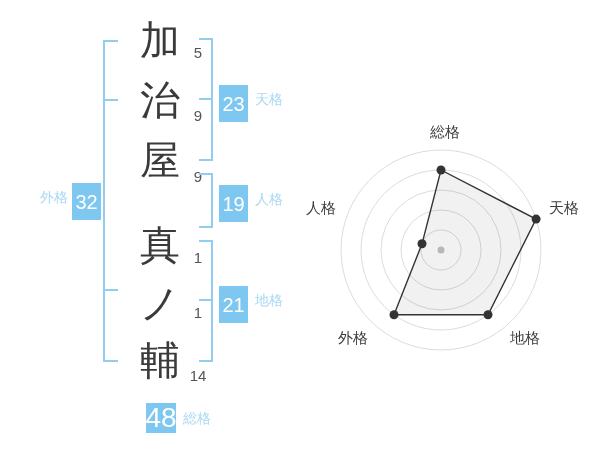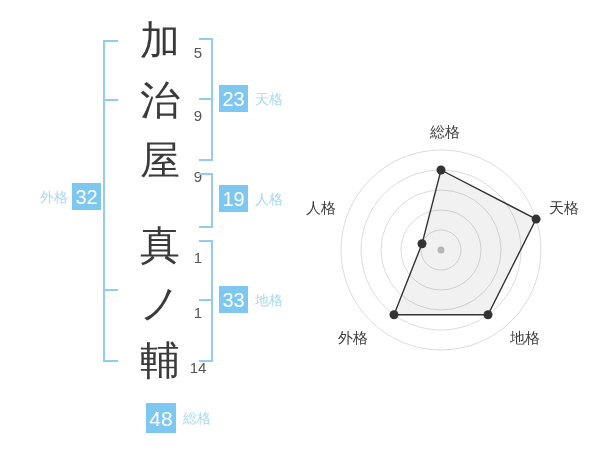--- a/index.html
+++ b/index.html
@@ -10,30 +10,30 @@
   
   .kanji{
     position:absolute;left:130px;width:60px;text-align:center;
     font-size:40px;line-height:1;color:#3a3a3a;font-weight:500;
   }
   .k0{top:20px}.k1{top:80px}.k2{top:140px}.k3{top:225px}.k4{top:283px}.k5{top:340px}
   .strokes{
     position:absolute;left:186px;width:24px;text-align:center;
     font-size:15px;line-height:1;color:#555;
   }
-  .s0{top:45px}.s1{top:108px}.s2{top:169px}.s3{top:250px}.s4{top:305px}.s5{top:360px}
+  .s0{top:45px}.s1{top:108px}.s2{top:169px}.s3{top:250px}.s4{top:305px}.s5{top:368px}
   
   #brackets{position:absolute;left:0;top:0;}
   
   .badge{
-    position:absolute;width:29px;height:27px;background:#7dc7f0;color:#ffffff;
+    position:absolute;width:29px;height:37px;background:#7dc7f0;color:#ffffff;
     display:flex;align-items:center;justify-content:center;
     font-size:20px;line-height:1;
   }
-  .badge.big{width:30px;height:30px;font-size:21px;}
+  .badge.big{width:30px;height:30px;font-size:28px;}
   .b-ten{left:219px;top:85px}
   .b-jin{left:219px;top:185px}
   .b-chi{left:219px;top:286px}
   .b-gai{left:72px;top:183px}
   .b-sou{left:146px;top:403px}
   .kaku-label{
     position:absolute;font-size:14px;line-height:15px;color:#a9d8f4;
     white-space:nowrap;
   }
   .l-ten{left:255px;top:92px}
@@ -75,21 +75,21 @@
       <span>23</span>
     </div>
   <div class="kaku-label l-ten">天格</div>
 
   <div class="badge b-jin">
       <span>19</span>
     </div>
   <div class="kaku-label l-jin">人格</div>
 
   <div class="badge b-chi">
-      <span>33</span>
+      <span>21</span>
     </div>
   <div class="kaku-label l-chi">地格</div>
 
   <div class="kaku-label l-gai">外格</div>
   <div class="badge b-gai">
       <span>32</span>
     </div>
 
   <div class="badge big b-sou">
       <span>48</span>

